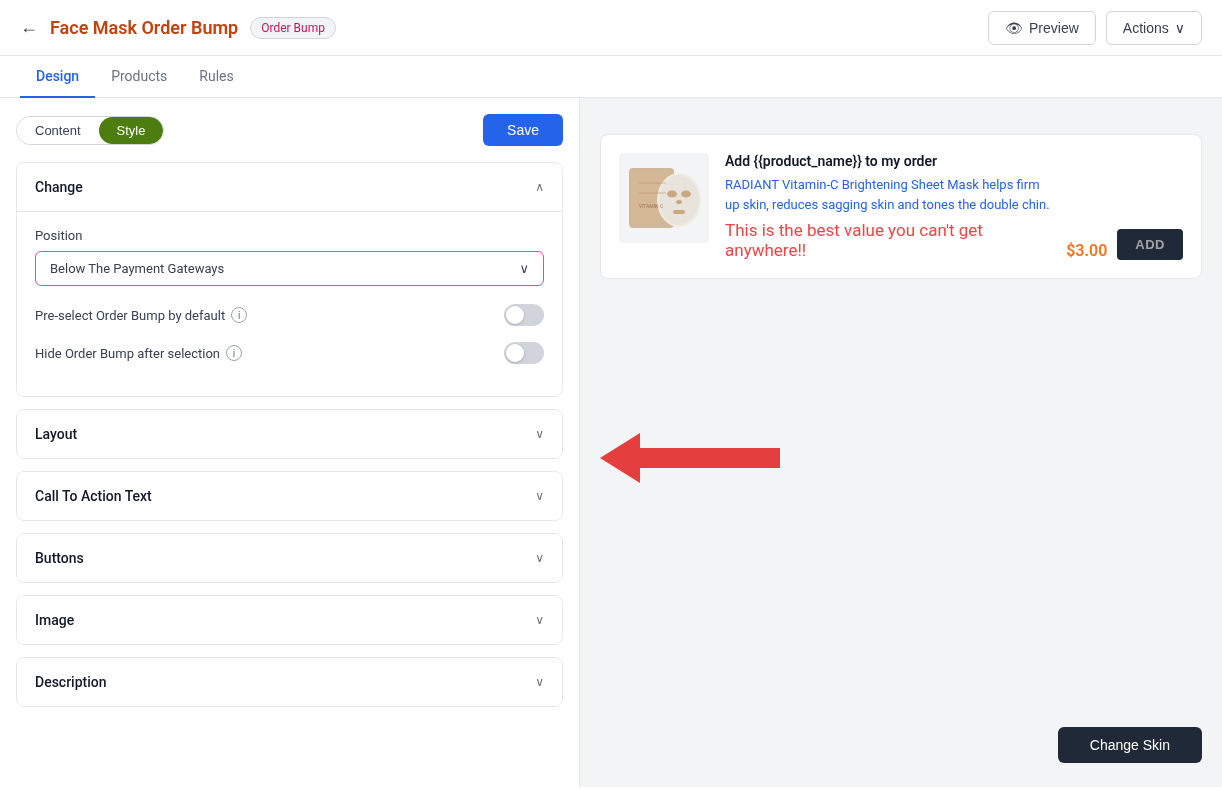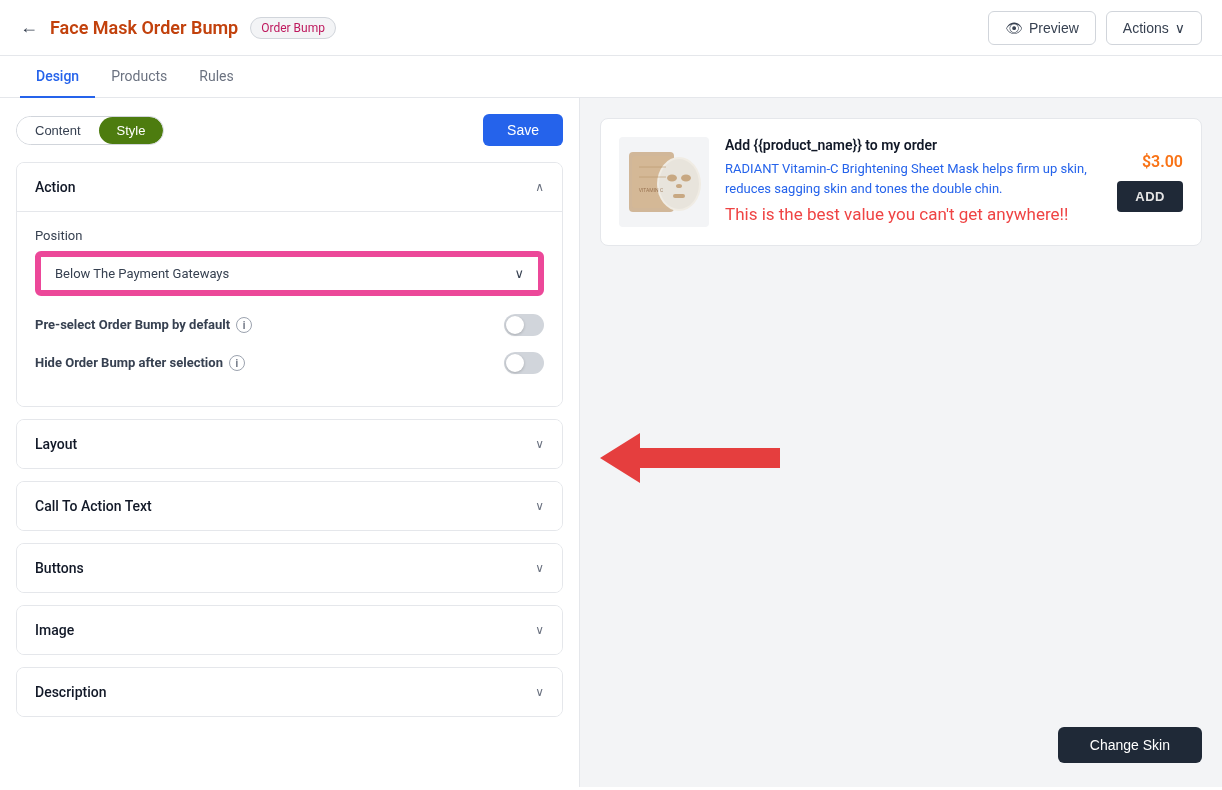--- a/index.html
+++ b/index.html
@@ -174,43 +174,43 @@
     
     .section-label {
       font-size: 13px;
       color: #374151;
       margin-bottom: 8px;
     }
     .dropdown {
       display: flex;
       align-items: center;
       justify-content: space-between;
-      border: 6px solid #ec4899;
+      border: 1px solid #ec4899;
       border-radius: 6px;
       padding: 9px 14px;
       cursor: pointer;
       background: #fff;
       font-size: 13px;
       color: #374151;
       margin-bottom: 18px;
     }
 
     
     .toggle-row {
       display: flex;
       align-items: center;
       justify-content: space-between;
       margin-bottom: 16px;
     }
     .toggle-row-label {
       display: flex;
+      align-items: center;
       gap: 6px;
       font-size: 13px;
       color: #374151;
-      font-weight: bold;
     }
     .info-icon {
       width: 16px;
       height: 16px;
       border-radius: 50%;
       border: 1px solid #9ca3af;
       display: inline-flex;
       align-items: center;
       justify-content: center;
       font-size: 10px;
@@ -253,20 +253,21 @@
     }
 
     
     .product-card {
       background: #fff;
       border: 1px solid #e5e7eb;
       border-radius: 8px;
       padding: 18px;
       display: flex;
       gap: 16px;
+      margin-top: 16px;
     }
     .product-image {
       width: 90px;
       height: 90px;
       flex-shrink: 0;
       background: #f3f4f6;
       border-radius: 4px;
       display: flex;
       align-items: center;
       justify-content: center;
@@ -286,33 +287,33 @@
       color: #2563eb;
       line-height: 1.5;
       margin-bottom: 6px;
     }
     .product-tagline {
       font-size: 17px;
       color: #ef4444;
     }
     .product-action {
       display: flex;
-      flex-direction: column;
+      flex-direction: row;
       align-items: flex-end;
       justify-content: center;
       gap: 10px;
     }
     .product-price {
       color: #f97316;
       font-size: 16px;
       font-weight: 600;
     }
     .add-btn {
       background: #1f2937;
-      color: #e5e5e5;
+      color: #a3a3a3;
       border: none;
       border-radius: 4px;
       padding: 8px 18px;
       font-size: 13px;
       font-weight: 600;
       cursor: pointer;
       letter-spacing: 0.5px;
     }
 
     
@@ -377,21 +378,21 @@
     <div class="toggle-bar">
       <div class="toggle-group">
         <button class="toggle-option">Content</button>
         <button class="toggle-option active">Style</button>
       </div>
       <button class="save-btn">Save</button>
     </div>
 
     <div class="accordion">
       <div class="accordion-header">
-        <span>Action</span>
+        <span>Change</span>
         <span class="chevron-icon">∧</span>
       </div>
       <div class="accordion-body">
         <div class="section-label">Position</div>
         <div class="dropdown">
           <span>Below The Payment Gateways</span>
           <span>∨</span>
         </div>
         <div class="toggle-row">
           <div class="toggle-row-label">

